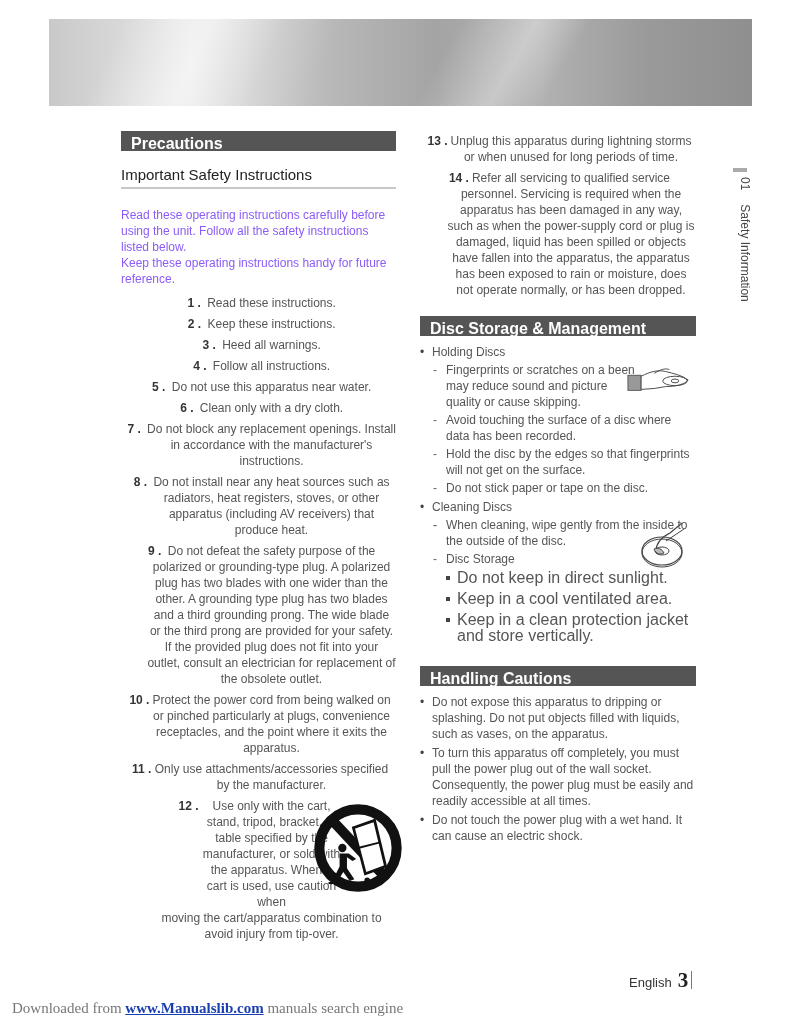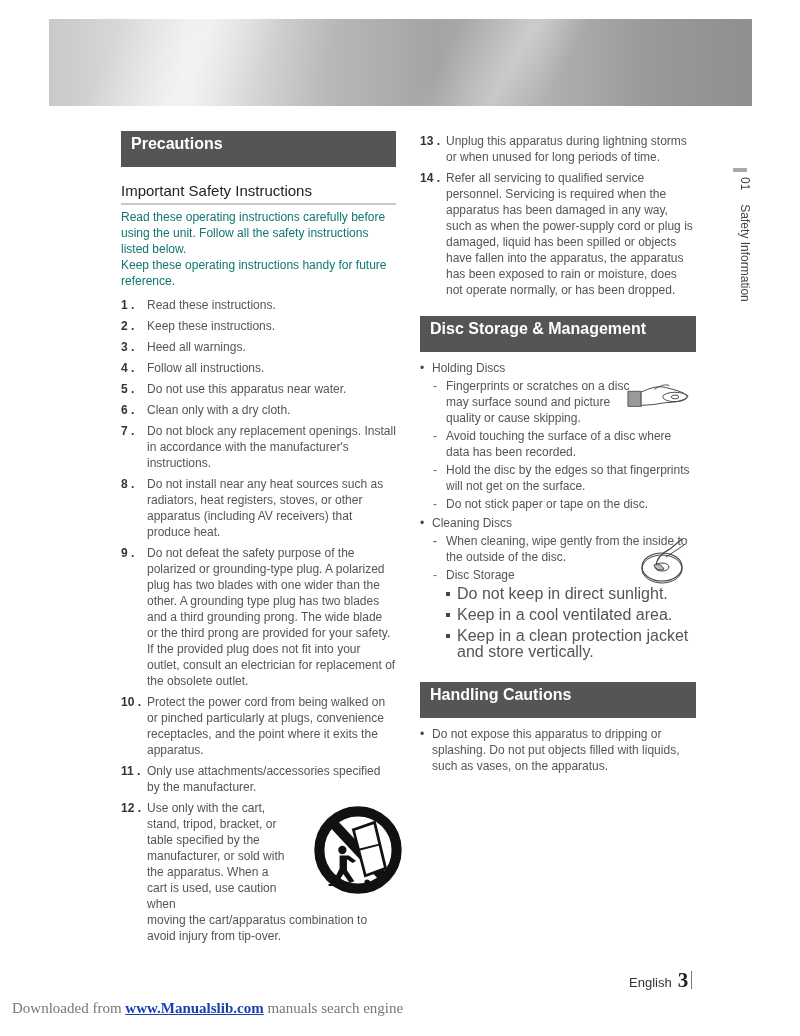--- a/index.html
+++ b/index.html
@@ -8,25 +8,25 @@
   .banner { position:absolute; left:49px; top:19px; width:703px; height:87px;
     background:
       linear-gradient(115deg, rgba(255,255,255,0) 0%, rgba(255,255,255,0) 10%, rgba(255,255,255,0.55) 22%, rgba(255,255,255,0.1) 32%, rgba(255,255,255,0) 40%),
       linear-gradient(120deg, rgba(255,255,255,0) 55%, rgba(255,255,255,0.35) 65%, rgba(255,255,255,0) 72%),
       linear-gradient(90deg, #c9c9c9 0%, #e6e6e6 20%, #b8b8b8 40%, #a4a4a4 55%, #b2b2b2 70%, #9a9a9a 85%, #8f8f8f 100%);
   }
   .col { position:absolute; }
   .col-left { left:121px; top:131px; width:275px; }
   .col-right { left:420px; top:133px; width:276px; }
   .section-bar { background:#555555; color:#fff; font-weight:bold; font-size:16px;
-    height:36px; line-height:26px; padding-left:10px; }
+    height:20px; line-height:26px; padding-left:10px; }
   .subhead { font-size:15px; color:#222; margin-top:15px; padding-bottom:4px;
     border-bottom:2px solid #c8c8c8; }
-  .intro { font-size:12px; line-height:16px; color:#0f766e; margin-top:4px; }
-  ol.numlist { list-style:none; margin:8px 0 0 0; padding:0; }
+  .intro { font-size:12px; line-height:16px; color:#8b5cf6; margin-top:18px; }
+  ol.numlist { list-style:none; margin:8px 0 0 0; padding:0;text-align:center; }
   ol.numlist li { font-size:12px; line-height:16px; color:#555; margin-bottom:5px;
     padding-left:26px; text-indent:-26px; }
   .num { display:inline-block; width:26px; text-indent:0; font-weight:bold; color:#333; }
   .item12 { position:relative; }
   .cart-icon { position:absolute; right:-8px; top:4px; width:92px; height:92px; }
   .right-list { margin-top:0; }
   .disc-section { margin-top:18px; }
   .handling-section { margin-top:22px; }
   ul.bullets { list-style:none; margin:8px 0 0 0; padding:0; }
   ul.bullets > li { font-size:12px; line-height:16px; color:#555; padding-left:12px; position:relative; margin-bottom:3px; }
@@ -99,21 +99,21 @@
     <li><span class="num">14 .</span><span>Refer all servicing to qualified service personnel. Servicing is required when the apparatus has been damaged in any way, such as when the power-supply cord or plug is damaged, liquid has been spilled or objects have fallen into the apparatus, the apparatus has been exposed to rain or moisture, does not operate normally, or has been dropped.</span></li>
   </ol>
 
   <div class="disc-section">
     <div class="section-bar">Disc Storage &amp; Management</div>
     <ul class="bullets">
       <li>
         <span>Holding Discs</span>
         <ul class="dashes">
           <li class="with-icon">
-            <span class="text-narrow">Fingerprints or scratches on a disc may surface sound and picture quality or cause skipping.</span>
+            <span class="text-narrow">Fingerprints or scratches on a been may reduce sound and picture quality or cause skipping.</span>
             <svg class="hand-icon" viewBox="0 0 70 34">
               <rect x="2" y="12" width="14" height="16" fill="#999" stroke="#555" stroke-width="1"></rect>
               <path d="M16 13 C26 8 34 6 42 8 C50 10 60 12 66 17 C62 22 52 24 42 24 L30 26 L16 27 Z" fill="#fff" stroke="#444" stroke-width="1"></path>
               <ellipse cx="52" cy="18" rx="13" ry="5" fill="none" stroke="#444" stroke-width="1"></ellipse>
               <ellipse cx="52" cy="18" rx="4" ry="2" fill="none" stroke="#444" stroke-width="1"></ellipse>
               <path d="M30 10 C36 6 42 4 46 6" fill="none" stroke="#444" stroke-width="1"></path>
             </svg>
           </li>
           <li><span>Avoid touching the surface of a disc where data has been recorded.</span></li>
           <li><span>Hold the disc by the edges so that fingerprints will not get on the surface.</span></li>
@@ -144,20 +144,22 @@
           </li>
         </ul>
       </li>
     </ul>
   </div>
 
   <div class="handling-section">
     <div class="section-bar">Handling Cautions</div>
     <ul class="bullets">
       <li>Do not expose this apparatus to dripping or splashing. Do not put objects filled with liquids, such as vases, on the apparatus.</li>
+      <li>To turn this apparatus off completely, you must pull the power plug out of the wall socket. Consequently, the power plug must be easily and readily accessible at all times.</li>
+      <li>Do not touch the power plug with a wet hand. It can cause an electric shock.</li>
     </ul>
   </div>
 </div>
 
 <div class="side-tab">
   <div class="tab-mark"></div>
   <div class="tab-text">
     <span class="tab-num">01</span><span>Safety Information</span>
   </div>
 </div>

